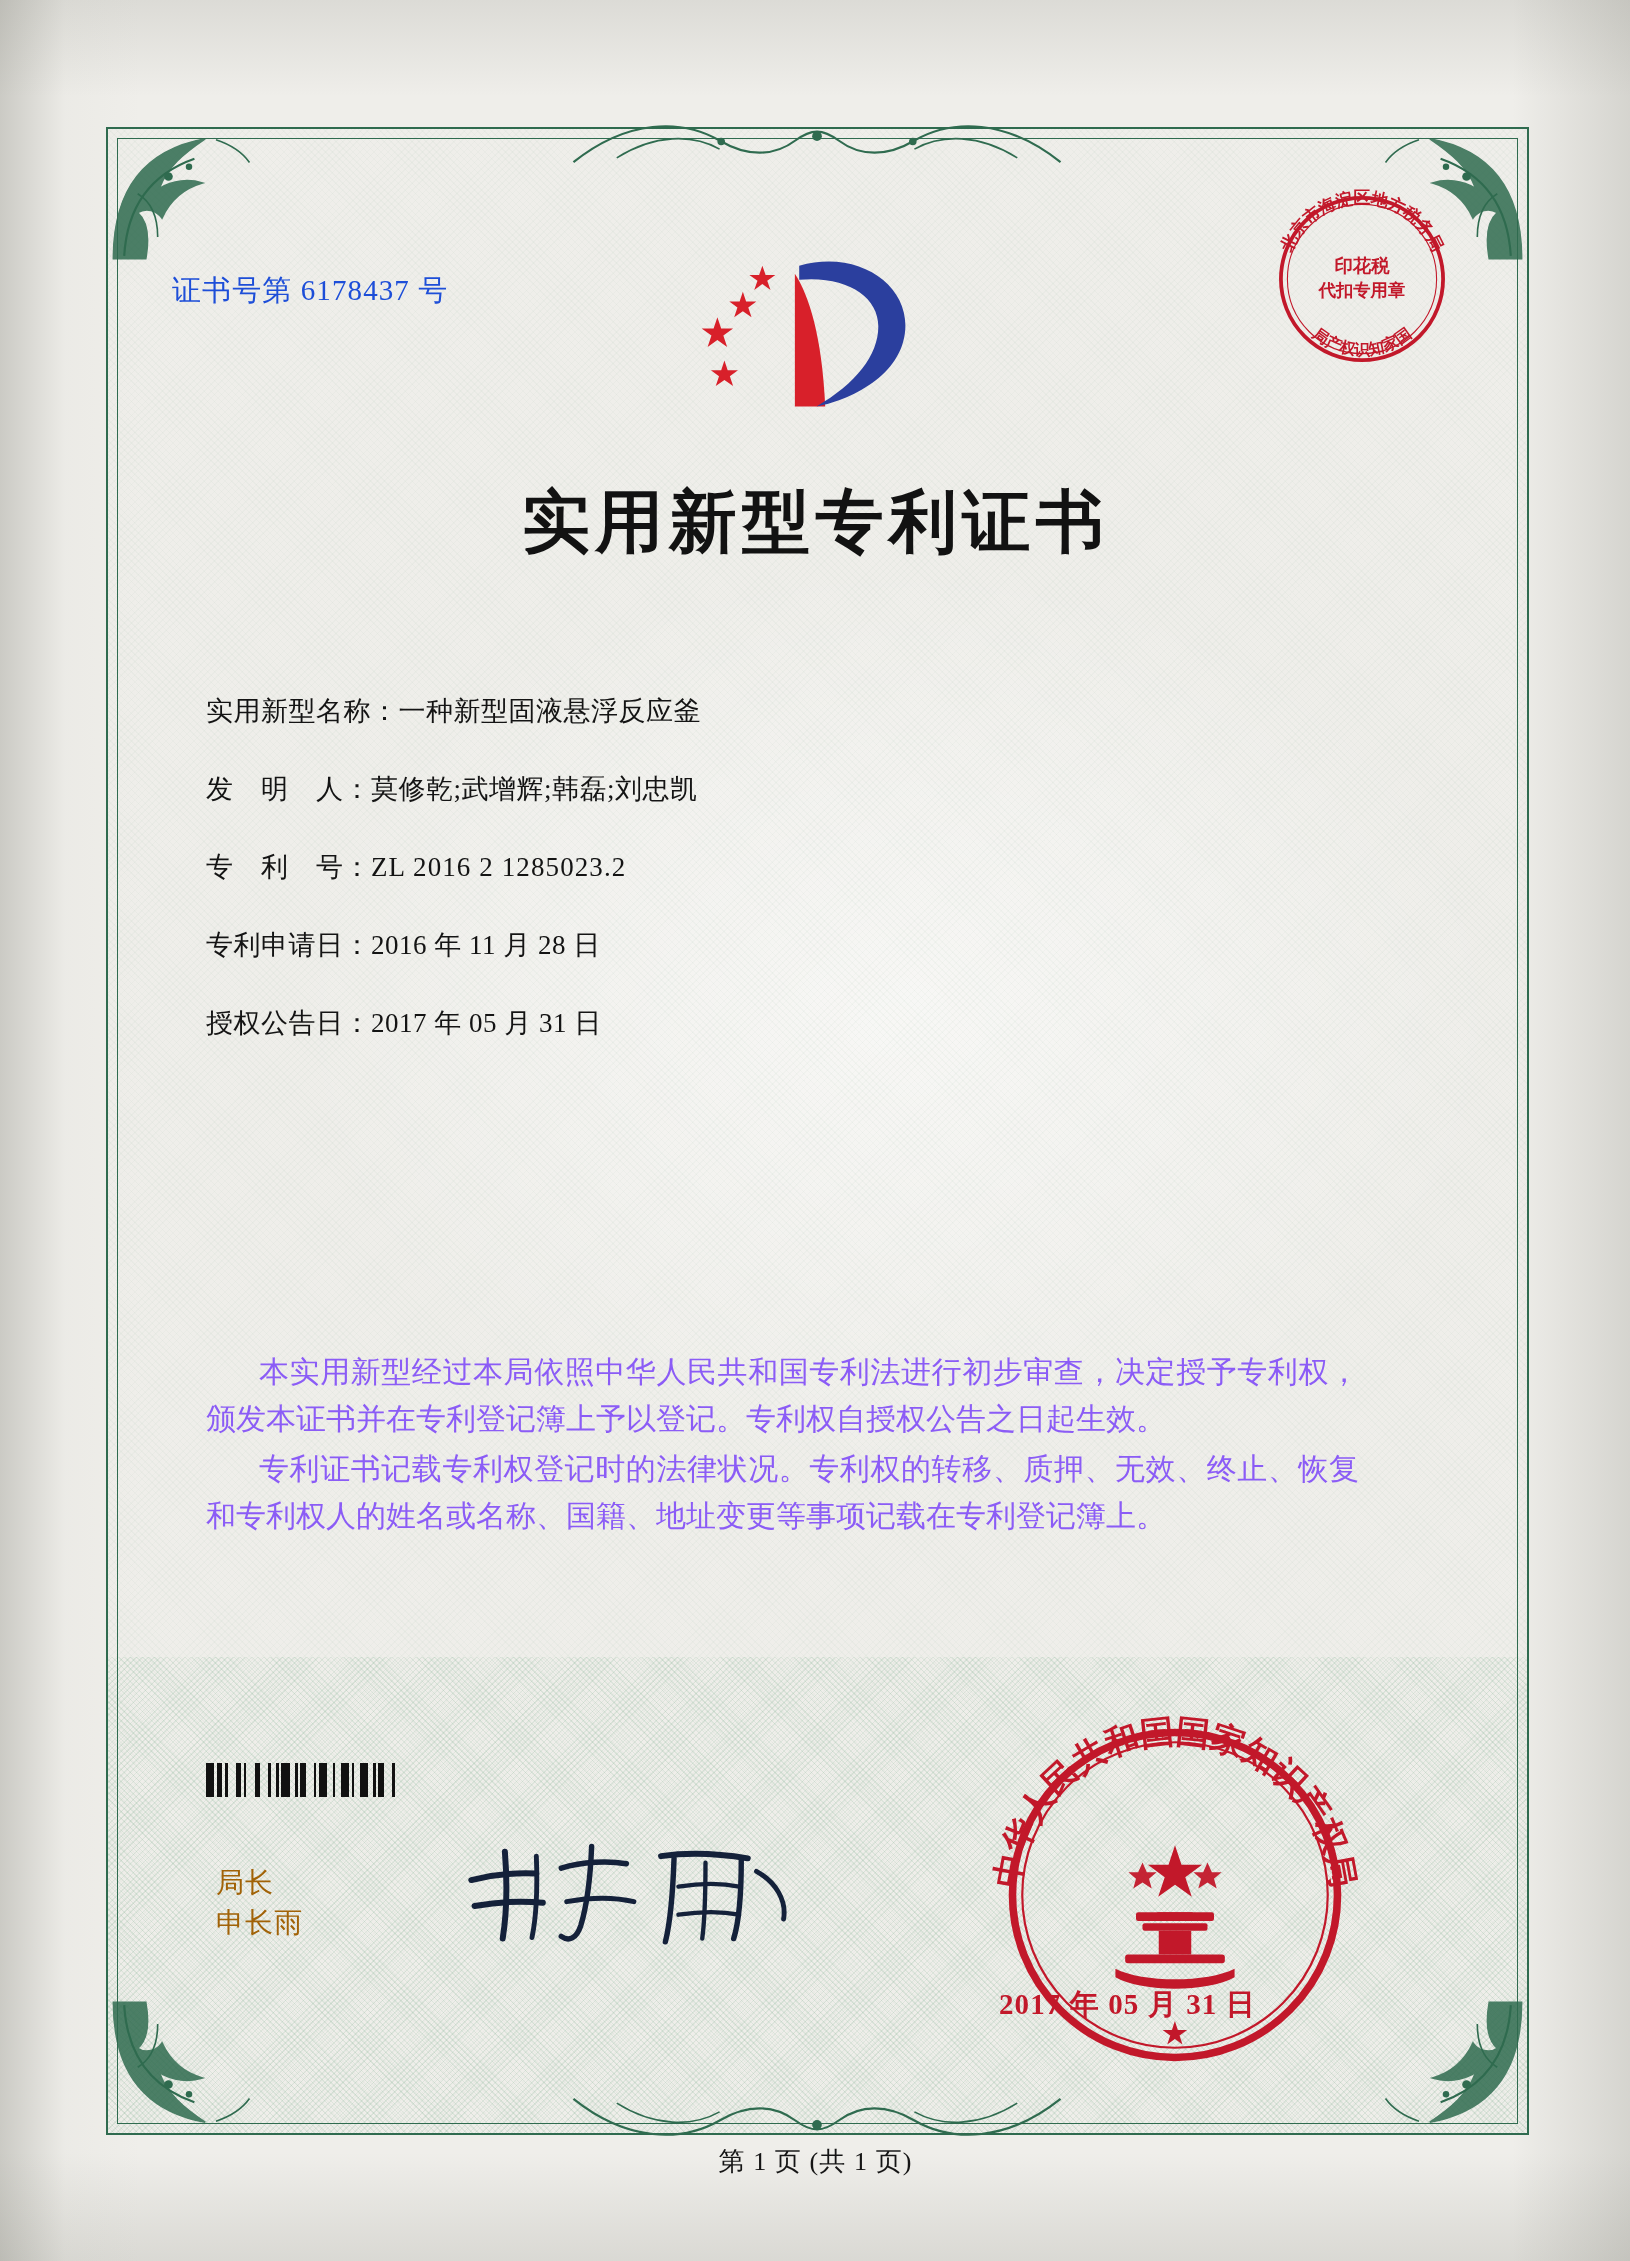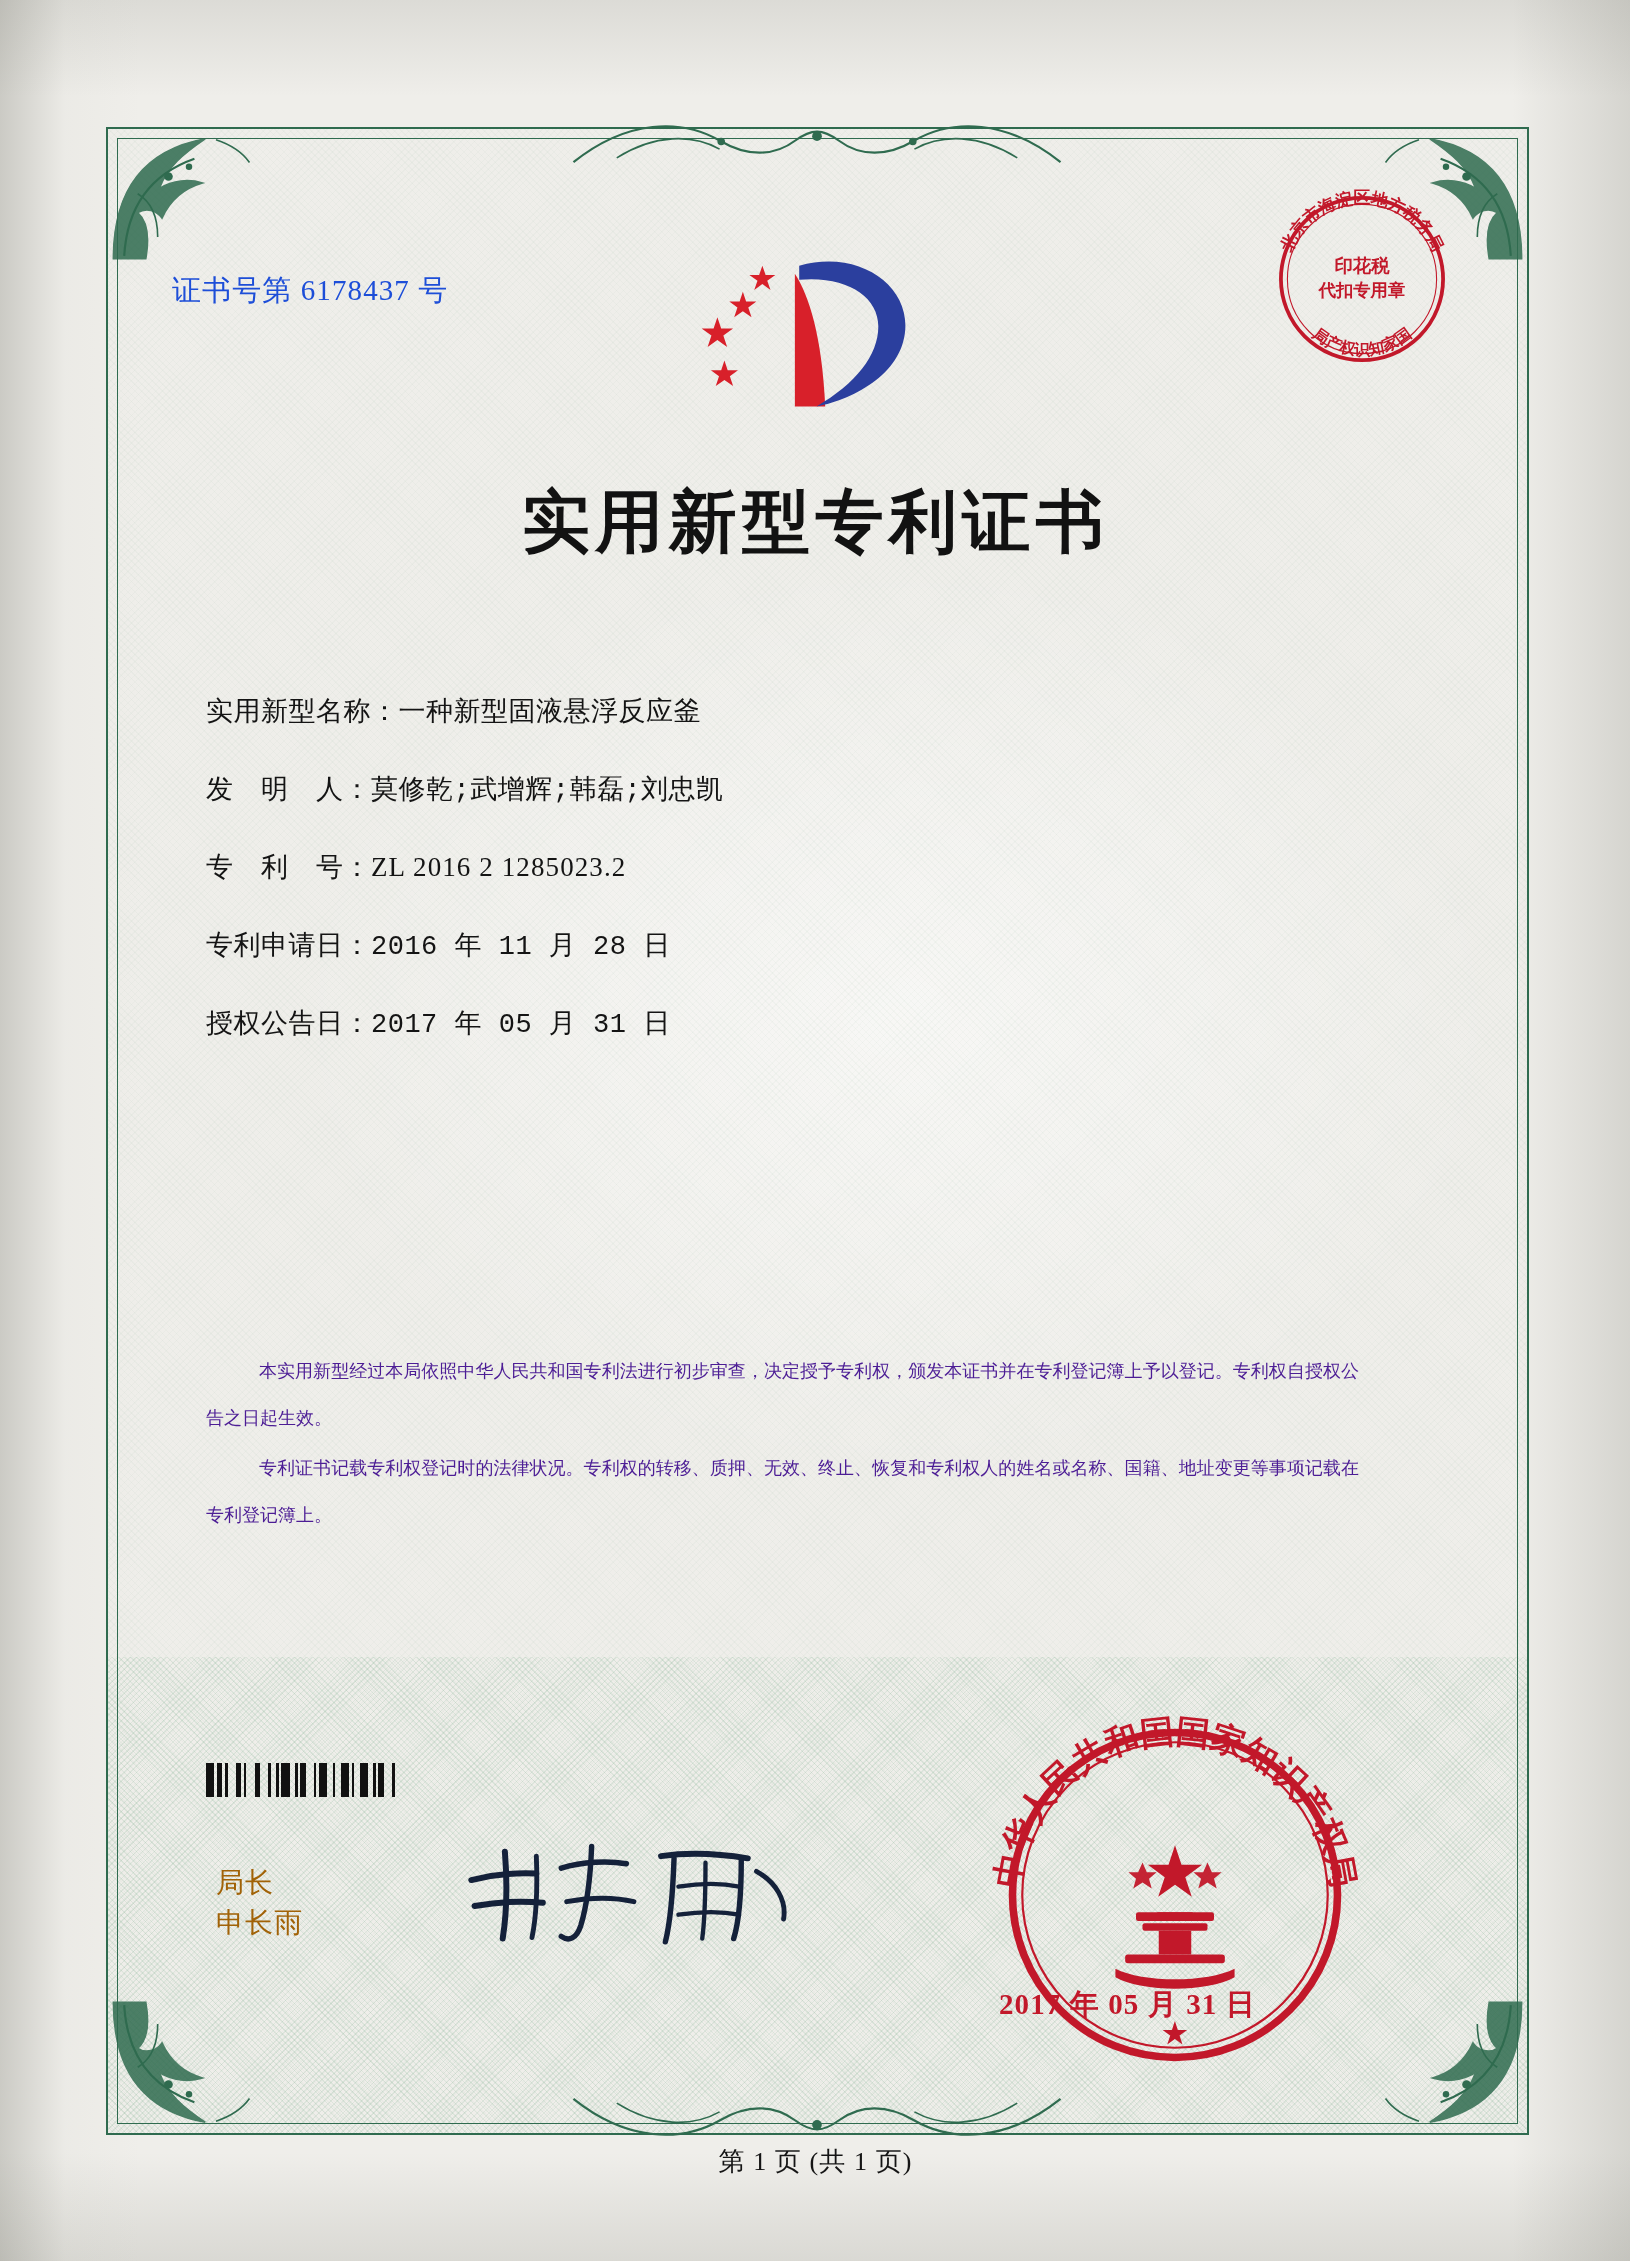--- a/index.html
+++ b/index.html
@@ -155,32 +155,32 @@
     width: 1137px;
   }
   .field {
     font-size: 27px;
     color: #141414;
     margin-bottom: 42px;
     white-space: nowrap;
     letter-spacing: 0.5px;
   }
   .field .label { letter-spacing: 0.5px; }
-  .field .value { letter-spacing: 0.5px; font-family: Liberation Mono, monospace; }
+  .field .value { letter-spacing: 0.5px; }
   .field .value.mono { font-family: "Liberation Serif", serif; letter-spacing: 1.1px; }
 
   
   .body-text {
     position: absolute;
     left: 206px;
     top: 1348px;
     width: 1153px;
-    font-size: 18px;
+    font-size: 30px;
     line-height: 47px;
-    color: #4c1d95;
+    color: #8b5cf6;
     text-align: justify;
   }
   .body-text p {
     margin: 0 0 3.2px 0;
     text-indent: 53px;
   }
 
   
   .barcode {
     position: absolute;

